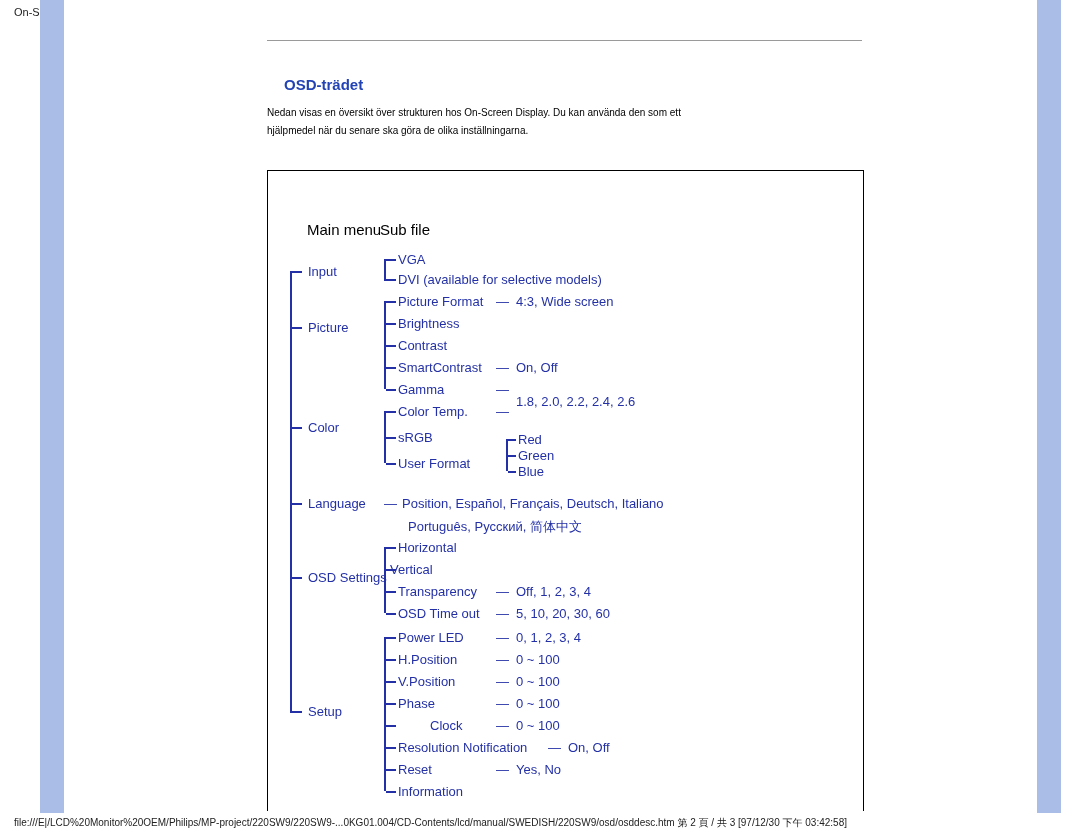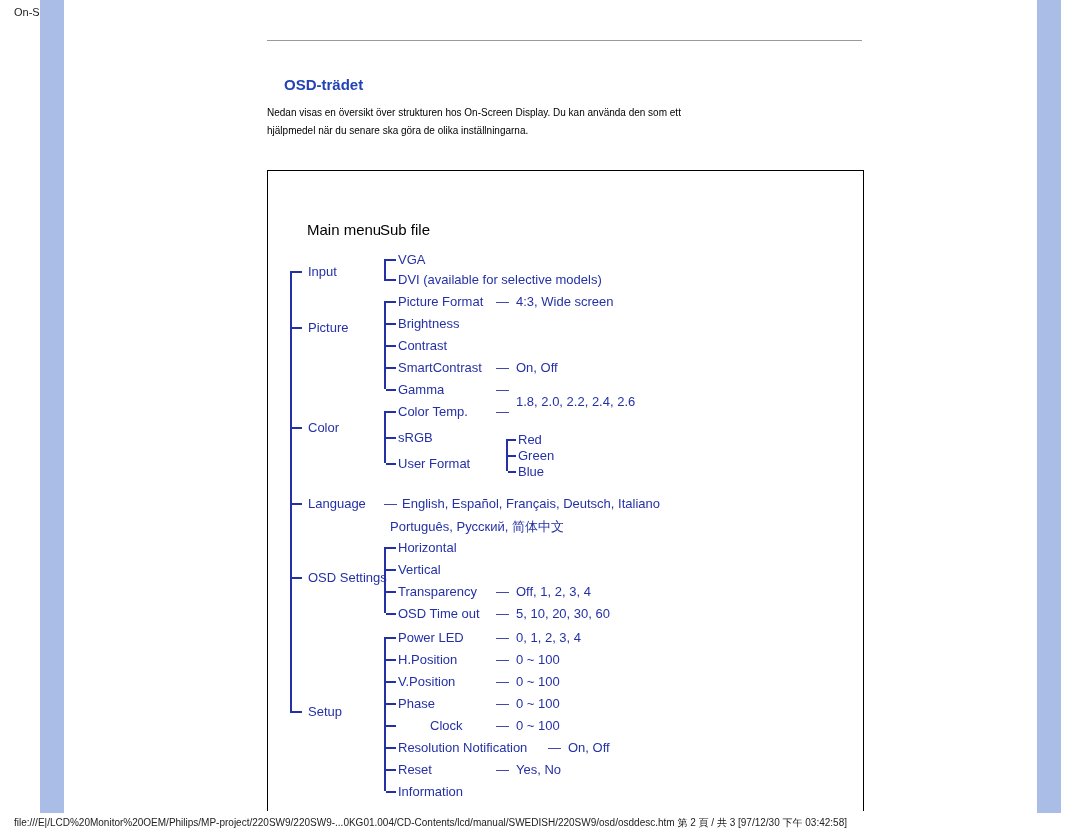--- a/index.html
+++ b/index.html
@@ -225,31 +225,31 @@
       <div class="bracket" style="top:268px;left:238px;height:32px;">
         <div class="btick" style="top:0;width:8px;"></div>
         <div class="btick" style="top:16px;width:8px;"></div>
         <div class="btick" style="top:32px;width:8px;"></div>
       </div>
       <span class="lbl" style="top:261px;left:250px;">Red</span>
       <span class="lbl" style="top:277px;left:250px;">Green</span>
       <span class="lbl" style="top:293px;left:250px;">Blue</span>
 
       <span class="dash" style="top:325px;left:116px;">—</span>
-      <span class="lbl" style="top:325px;left:134px;">English, Español, Français, Deutsch, Italiano</span>
-      <span class="lbl" style="top:347px;left:122px;text-align:center;">Português, Русский, 简体中文</span>
+      <span class="lbl" style="top:325px;left:134px;">Position, Español, Français, Deutsch, Italiano</span>
+      <span class="lbl" style="top:347px;left:140px;text-align:center;">Português, Русский, 简体中文</span>
 
       <div class="bracket" style="top:376px;left:116px;height:66px;">
         <div class="btick" style="top:0;width:10px;"></div>
         <div class="btick" style="top:22px;width:10px;"></div>
         <div class="btick" style="top:44px;width:10px;"></div>
         <div class="btick" style="top:66px;width:10px;"></div>
       </div>
       <span class="lbl" style="top:369px;left:130px;">Horizontal</span>
-      <span class="lbl" style="top:391px;left:130px;">Vertical</span>
+      <span class="lbl" style="top:391px;left:122px;">Vertical</span>
       <span class="lbl" style="top:413px;left:130px;">Transparency</span>
       <span class="dash" style="top:413px;left:228px;">—</span>
       <span class="lbl" style="top:413px;left:248px;">Off, 1, 2, 3, 4</span>
       <span class="lbl" style="top:435px;left:130px;">OSD Time out</span>
       <span class="dash" style="top:435px;left:228px;">—</span>
       <span class="lbl" style="top:435px;left:248px;">5, 10, 20, 30, 60</span>
 
       <div class="bracket" style="top:466px;left:116px;height:154px;">
         <div class="btick" style="top:0;width:10px;"></div>
         <div class="btick" style="top:22px;width:10px;"></div>

